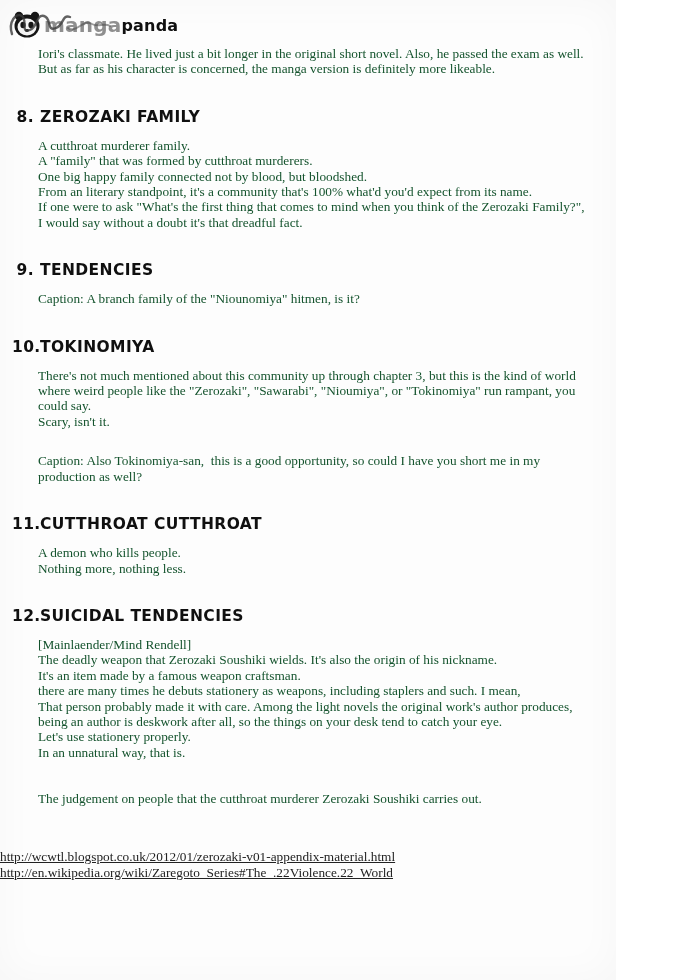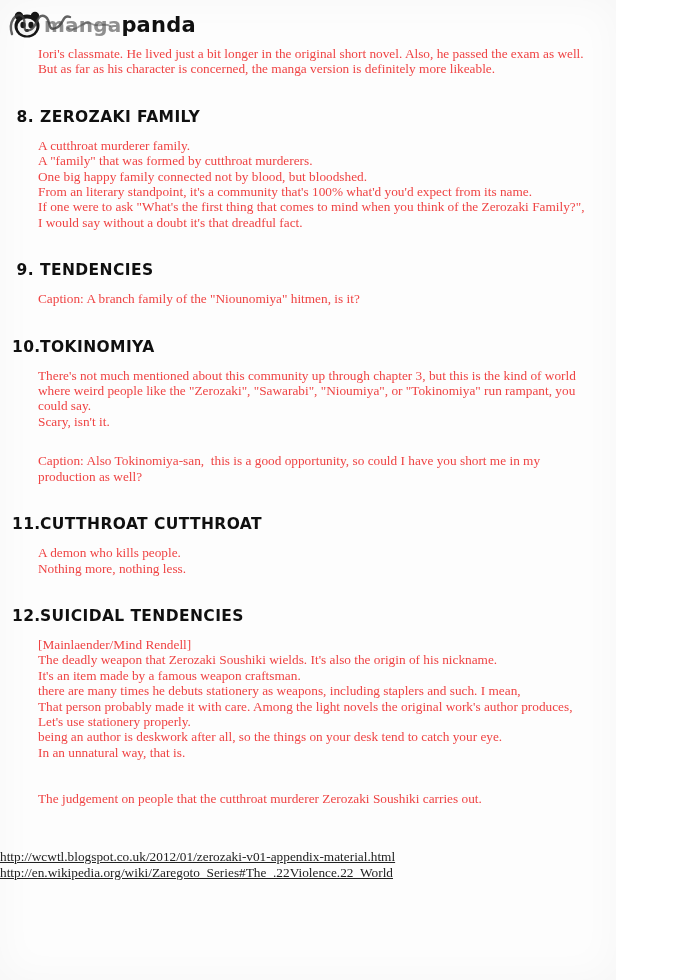--- a/index.html
+++ b/index.html
@@ -21,33 +21,33 @@
     position:absolute; top:8px; left:12px;
     height:34px; display:flex; align-items:center;
   }
   .panda-ico { width:30px; height:28px; margin-right:2px; }
   .brand-light {
     font-family:"DejaVu Sans", sans-serif;
     font-weight:700; font-size:20px; color:#8f8f8f; letter-spacing:0.2px;
   }
   .brand-bold {
     font-family:"DejaVu Sans", sans-serif;
-    font-weight:700; font-size:21px; color:#101010; letter-spacing:0.2px;
+    font-weight:700; font-size:16px; color:#101010; letter-spacing:0.2px;
   }
   .scribble {
     position:absolute; left:-6px; top:-4px; width:160px; height:42px;
     pointer-events:none;
   }
   
   .content { padding:46px 20px 0 0; }
   .para { margin:0; }
   .para + .para { margin-top:24px; }
   .line {
     font-size:13.3px; line-height:15.4px;
-    margin-left:38px; white-space:pre-wrap; color:#ef4444;
+    margin-left:38px; white-space:pre-wrap; color:#14532d;
   }
   .section { margin-top:31px; }
   .heading {
     display:flex; align-items:baseline;
     font-family:"DejaVu Sans", sans-serif;
     font-weight:700; font-size:15.5px; color:#101010;
     letter-spacing:0.4px;
     margin-bottom:12px;
   }
   .heading .num {
@@ -142,22 +142,22 @@
           <div class="heading">
             <span class="num">12.</span>
             <span class="title">SUICIDAL TENDENCIES</span>
           </div>
           <div class="para">
             <div class="line">[Mainlaender/Mind Rendell]</div>
             <div class="line">The deadly weapon that Zerozaki Soushiki wields. It's also the origin of his nickname.</div>
             <div class="line">It's an item made by a famous weapon craftsman.</div>
             <div class="line">there are many times he debuts stationery as weapons, including staplers and such. I mean,</div>
             <div class="line">That person probably made it with care. Among the light novels the original work's author produces,</div>
+            <div class="line">being an author is deskwork after all, so the things on your desk tend to catch your eye.</div>
             <div class="line">Let's use stationery properly.</div>
-            <div class="line">being an author is deskwork after all, so the things on your desk tend to catch your eye.</div>
             <div class="line">In an unnatural way, that is.</div>
           </div>
         </div>
         <div class="section">
           <div class="para">
             <div class="line">The judgement on people that the cutthroat murderer Zerozaki Soushiki carries out.</div>
           </div>
         </div>
       </div>
     <div id="links" class="links">

